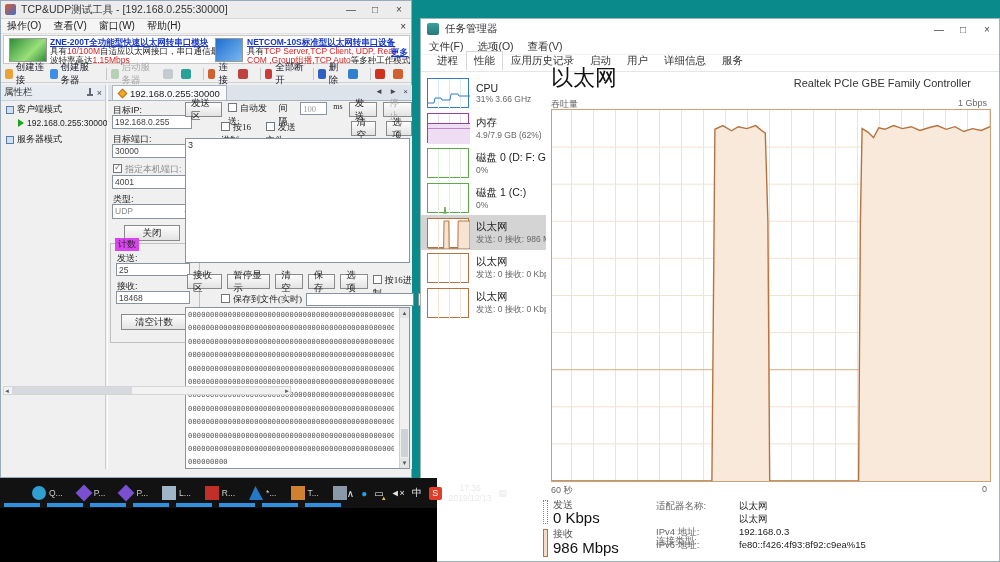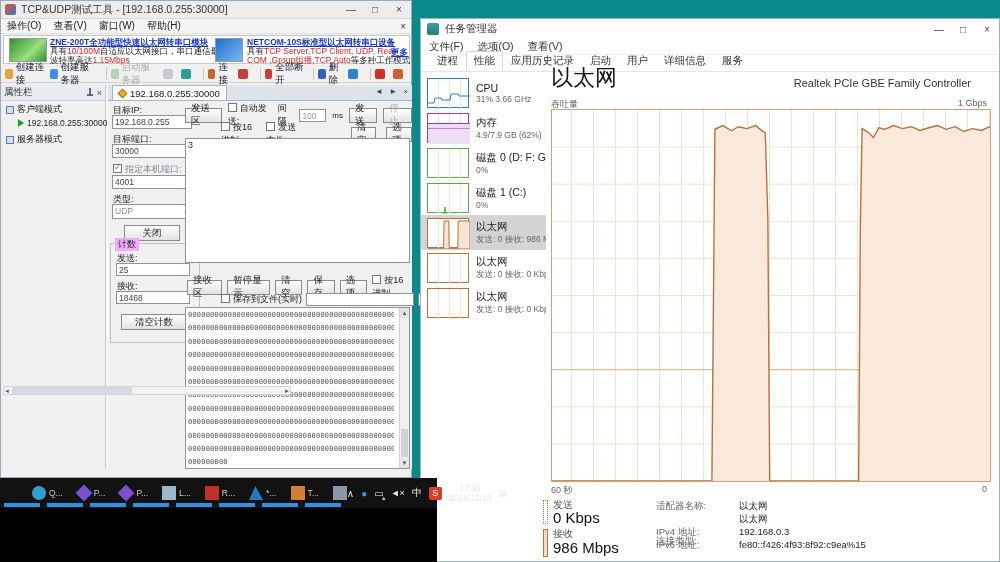--- a/index.html
+++ b/index.html
@@ -42,24 +42,24 @@
   #mdi { position:absolute; left:106px; top:84px; width:305px; height:384px; background:#f0f0f0; border-left:1px solid #fff; }
   #mdi-tabs { position:absolute; left:0; top:0; right:0; height:16px; background:#dde3ea; border-bottom:1px solid #aab4c0; display:flex; align-items:flex-end; }
   #mdi-tab { height:15px; background:#f8fafc; border:1px solid #aab4c0; border-bottom:none; display:flex; align-items:center; padding:0 6px; font-size:9.5px; margin-left:4px; }
   .tab-diamond { width:7px; height:7px; background:#f0a828; transform:rotate(45deg); margin-right:4px; border:1px solid #b87818; }
   #mdi-tabnav { position:absolute; right:2px; top:2px; font-size:8px; color:#445; letter-spacing:2px; }
   .lbl { position:absolute; font-size:9px; color:#222; white-space:nowrap; }
   .lbl.dim { color:#888; }
   .fld { position:absolute; background:#fff; border:1px solid #8a939e; font-size:8.5px; color:#444; padding:0 2px; line-height:12px; white-space:nowrap; overflow:hidden; }
   .btn { position:absolute; border:1px solid #8a8a8a; background:linear-gradient(#fdfdfd,#e3e3e3); font-size:9.5px; color:#222; text-align:left; display:flex; align-items:center; justify-content:center; }
   .grp { position:absolute; border:1px solid #c0c0c0; }
-  .grp-cap { position:absolute; top:-6px; left:4px; background:#f0abfc; padding:0 3px; font-size:9px; color:#222; }
+  .grp-cap { position:absolute; top:-6px; left:4px; background:#d946ef; padding:0 3px; font-size:9px; color:#222; }
   .cb { display:inline-block; width:9px; height:9px; background:#fff; border:1px solid #70767e; vertical-align:-1px; margin-right:3px; position:relative; }
   .cb.chk::after { content:"✓"; position:absolute; left:0px; top:-3px; font-size:9px; color:#777; }
-  .flexrow { position:absolute; display:flex; align-items:center; gap:4px; }
+  .flexrow { position:absolute; display:flex; align-items:flex-start; gap:4px;font-family:Liberation Serif, serif; }
   .rbtn { position:static; height:15px; padding:0 5px; border:1px solid #8a8a8a; background:linear-gradient(#fdfdfd,#e3e3e3); font-size:9.5px; display:flex; align-items:center; }
   .txtarea { position:absolute; background:#fff; border:1px solid #8a939e; font-size:9px; color:#333; padding:1px 2px; }
   #recv-text { font-family:"DejaVu Sans Mono",monospace; font-size:7px; line-height:13.4px; letter-spacing:0.2px; color:#555; overflow:hidden; width:206px; height:158px; word-break:break-all; white-space:pre; }
   .vsb { position:absolute; right:0; top:0; bottom:0; width:10px; background:#f0f0f0; border-left:1px solid #d0d0d0; font-size:6px; color:#556; text-align:center; }
   .vsb .ar { height:10px; line-height:10px; background:#e4e4e4; }
   .vsb .thumbv { position:absolute; left:1px; right:1px; bottom:11px; height:28px; background:#cdd2d8; }
   #mdi-hscroll { position:absolute; left:2px; top:385px; width:288px; height:9px; background:#f2f2f2; border:1px solid #d5d5d5; display:flex; align-items:center; justify-content:space-between; font-size:6px; color:#556; }
   #mdi-hscroll .thumbh { width:120px; height:7px; background:#d6dadf; }
 
   

